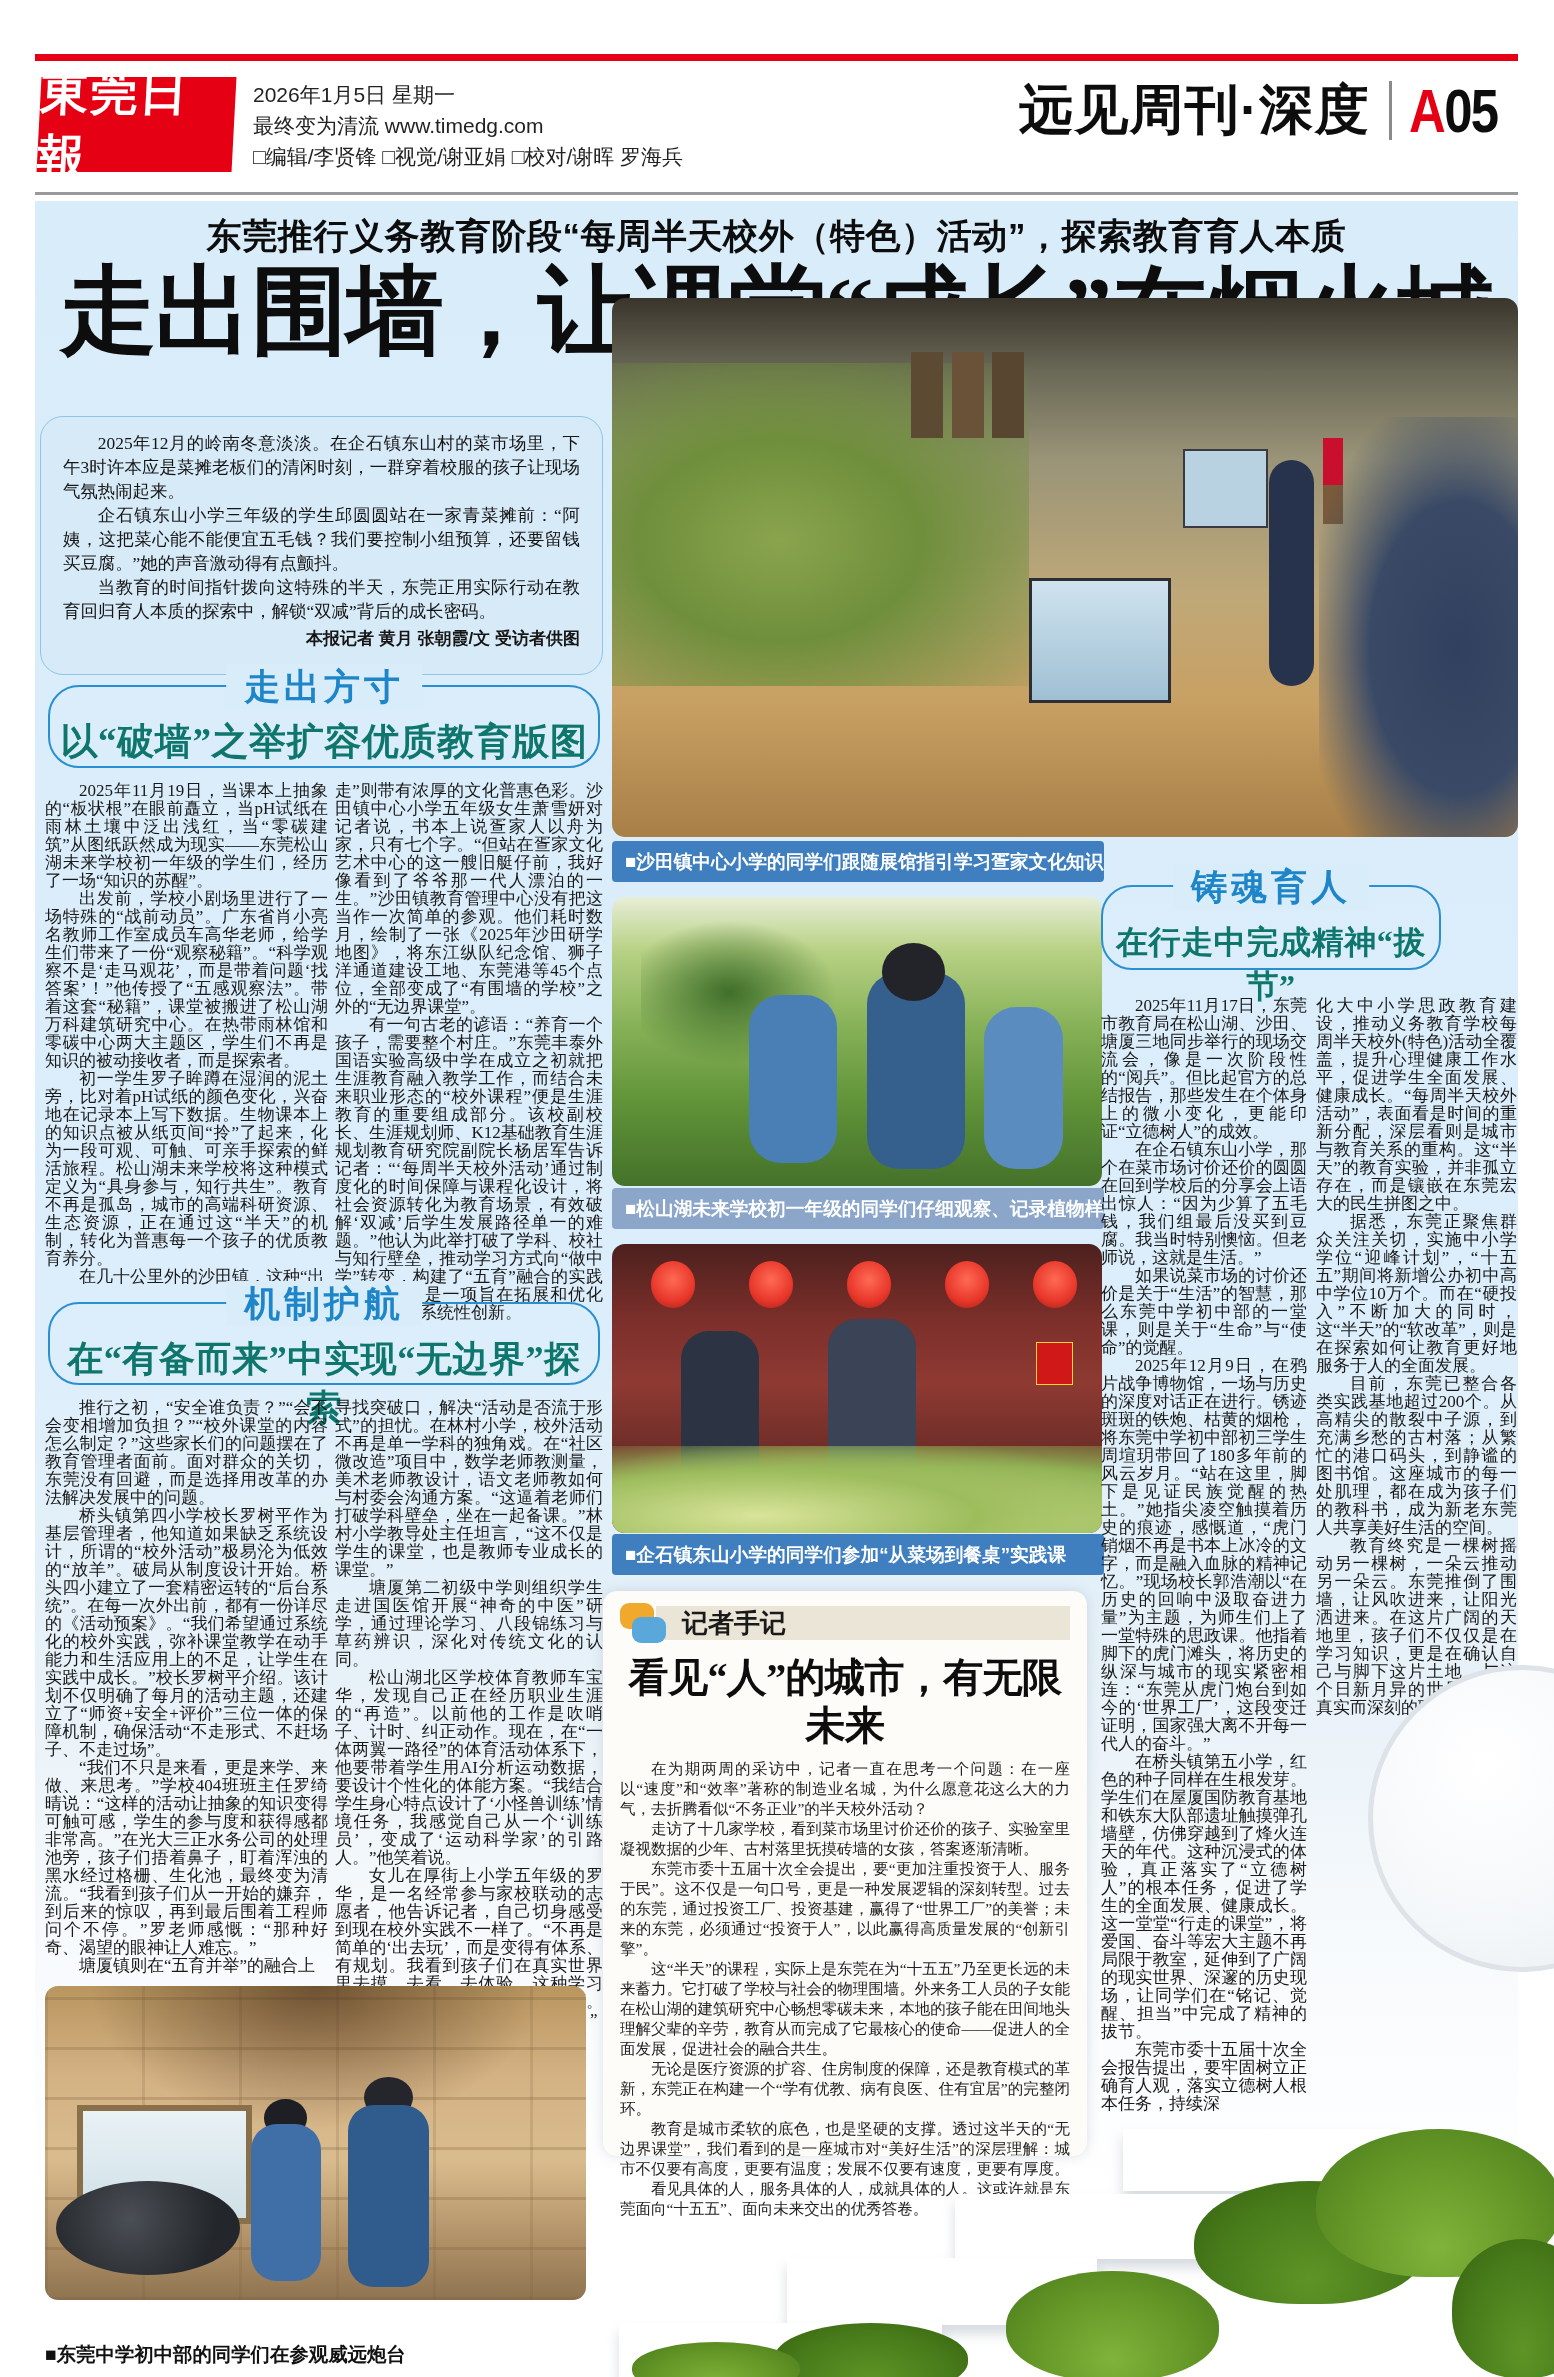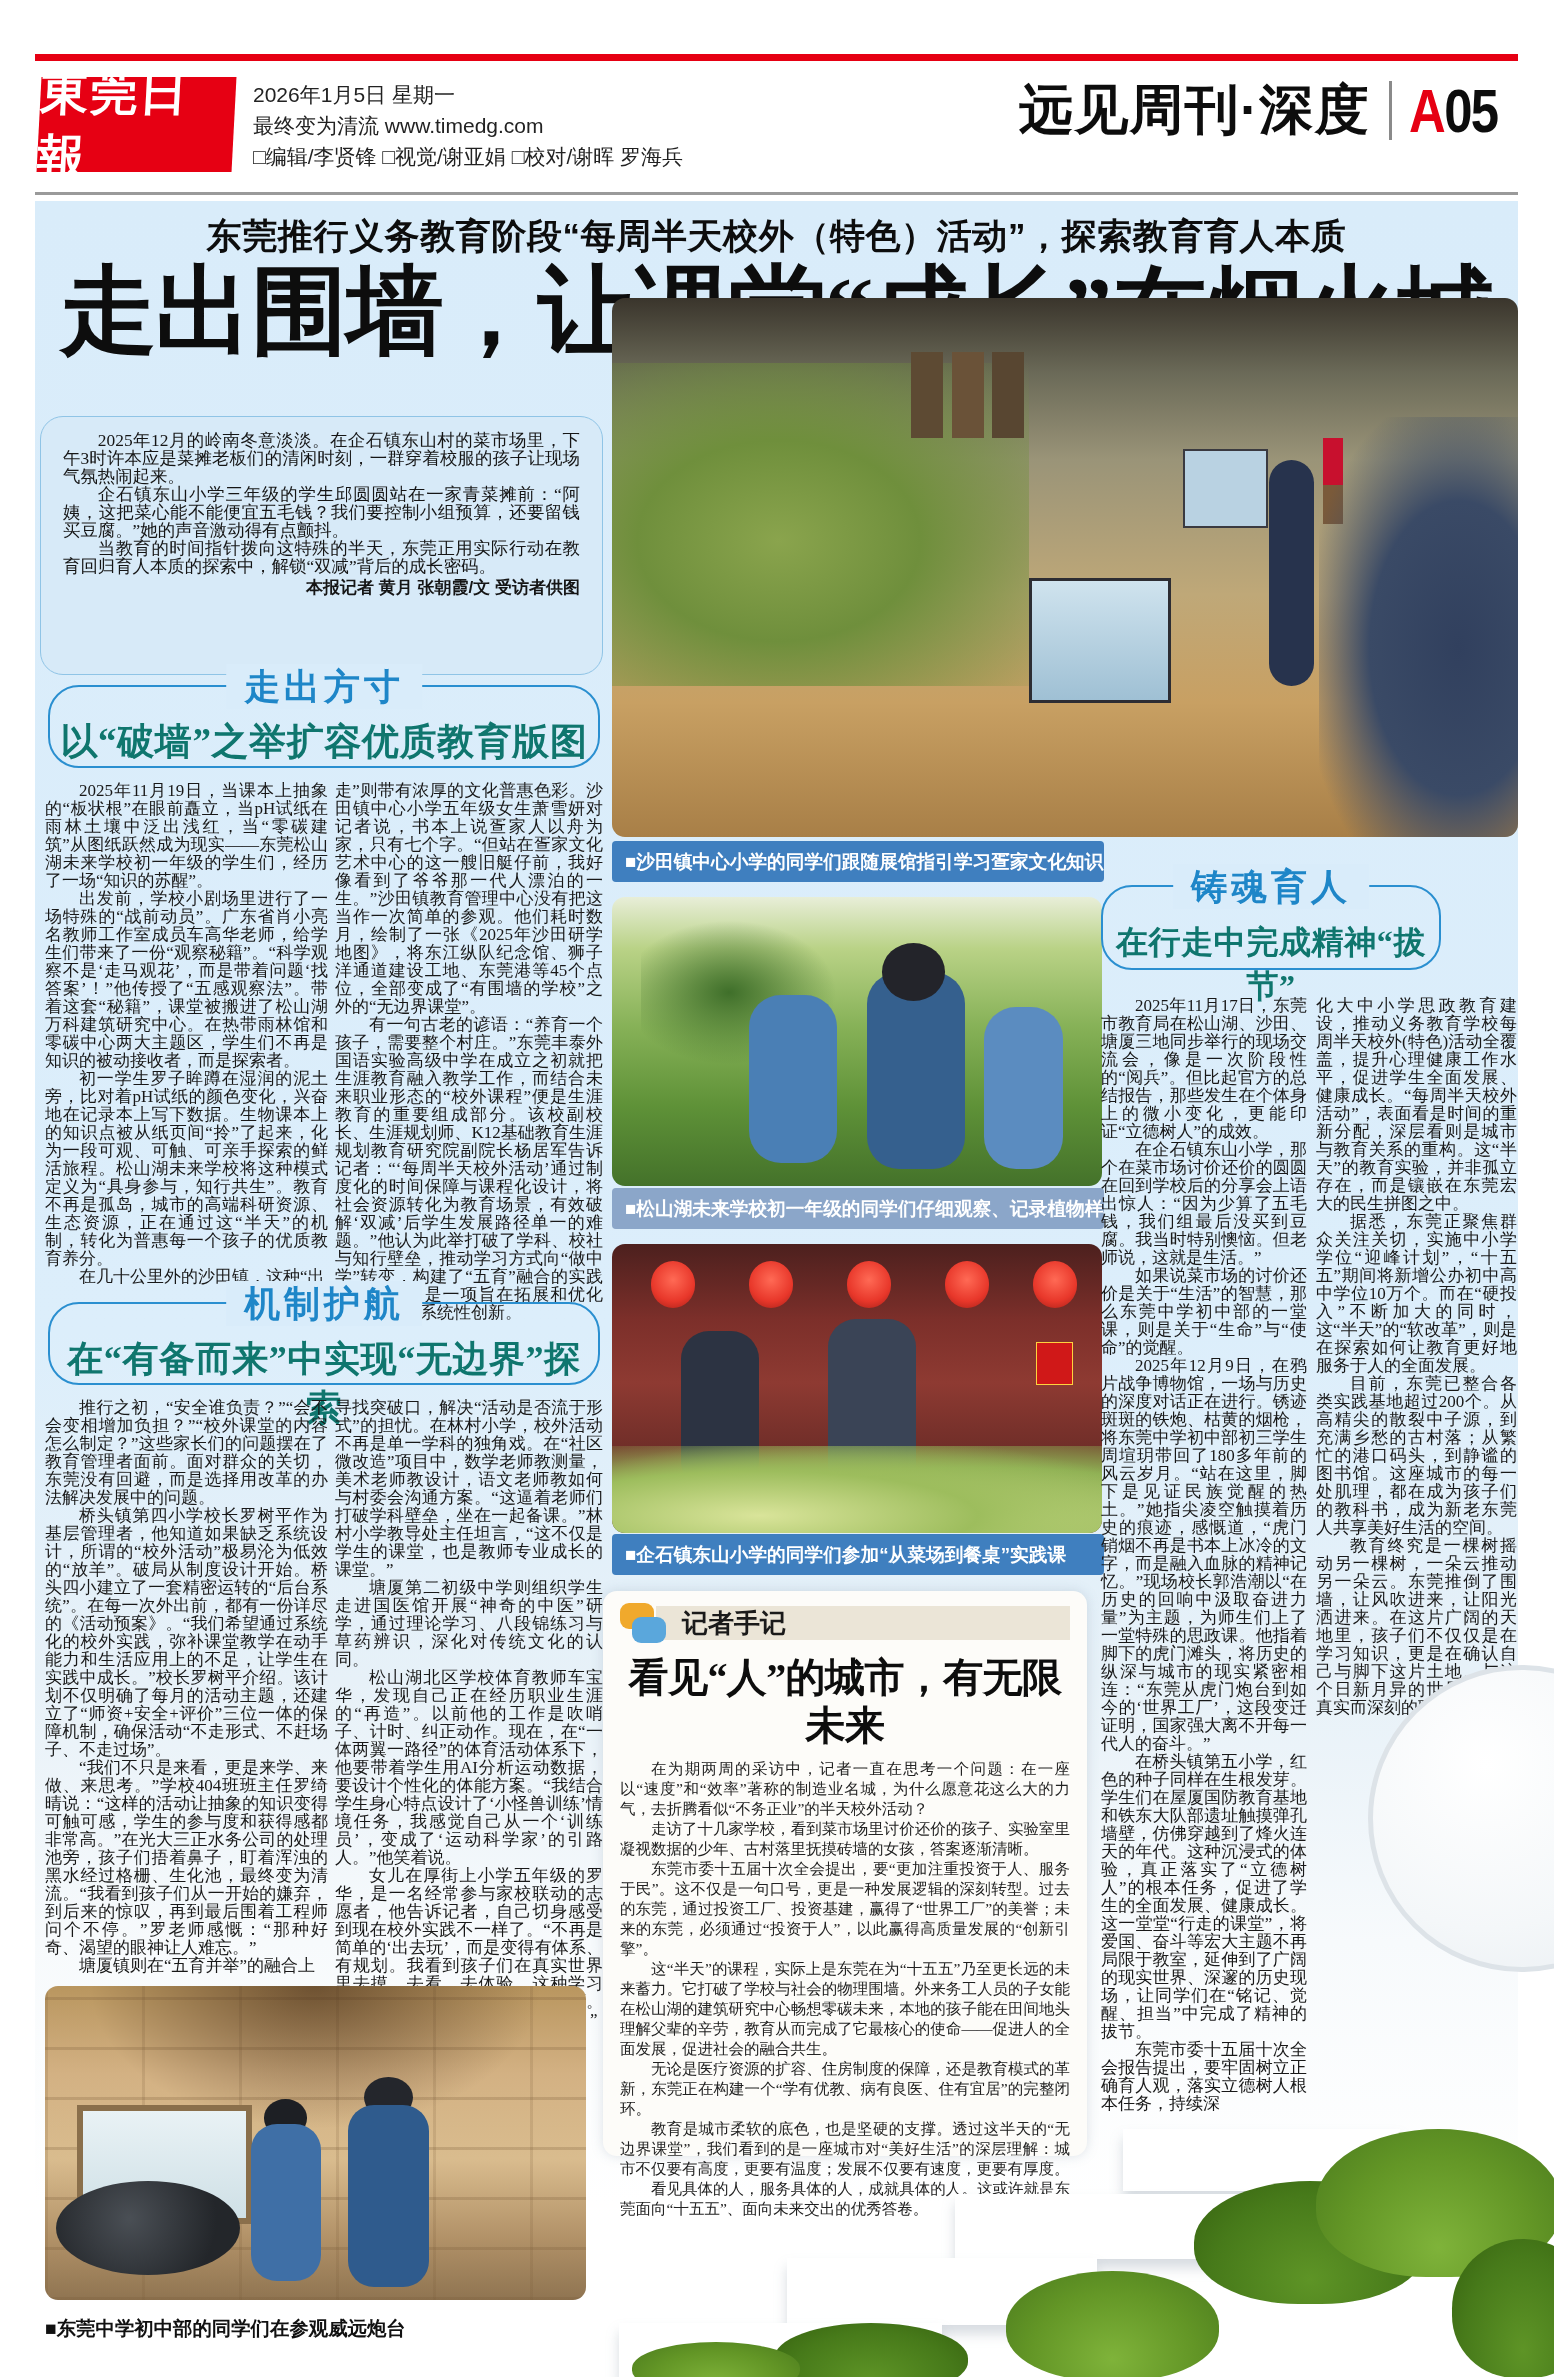--- a/index.html
+++ b/index.html
@@ -22,41 +22,41 @@
   .pageno{font-weight:900;font-size:62px;letter-spacing:-1.9px;transform:scaleX(.82);transform-origin:left;white-space:nowrap;}
   .pageno .a{color:#e60013;}
   .pageno .n{color:#0d0d0d;}
   
   .kicker{left:35px;top:213px;width:1483px;text-align:center;font-weight:900;font-size:35px;color:#0d0d0d;letter-spacing:0.6px;}
   .bigtitle{left:35px;top:257px;width:1483px;text-align:center;color:#0d0d0d;
             font-family:"Liberation Serif","DejaVu Serif",serif;font-weight:900;font-size:97px;line-height:110px;letter-spacing:-1.3px;}
   
   .intro{left:40px;top:416px;width:563px;height:259px;background:#d7eaf8;border:1.9px solid #8fc4e6;
          border-radius:23px;padding:14px 22px;box-sizing:border-box;}
-  .intro p{margin:0;font-family:"Liberation Serif","DejaVu Serif",serif;font-size:17.4px;line-height:18px;
+  .intro p{margin:0;font-family:"Liberation Serif","DejaVu Serif",serif;font-size:17.4px;line-height:24px;
            text-align:justify;text-indent:2em;color:#151515;}
   .intro .byline{font-family:"Liberation Sans","DejaVu Sans",sans-serif;font-weight:700;text-align:right;text-indent:0;font-size:17px;margin-top:3.9px;}
   .tail{left:361px;top:675px;width:0;height:0;border-left:10.3px solid transparent;border-right:27px solid transparent;
         border-top:22px solid #8fc4e6;}
   .tail2{left:365px;top:673px;width:0;height:0;border-left:7.7px solid transparent;border-right:22px solid transparent;
         border-top:18px solid #d7eaf8;}
   
   .secbox{border:2.6px solid #2a8fd0;border-radius:31px;text-align:center;box-sizing:border-box;}
   .sectitle{position:absolute;top:-23px;left:50%;transform:translateX(-50%);background:#d9ecfa;
             padding:0 18px;color:#1e86c8;font-weight:900;font-size:36px;line-height:45px;letter-spacing:3.9px;white-space:nowrap;}
   .secsub{font-family:"Liberation Serif","DejaVu Serif",serif;font-weight:900;color:#0f766e;letter-spacing:0.6px;}
   
   .col p{margin:0;font-family:"Liberation Serif","DejaVu Serif",serif;font-size:17px;line-height:18px;
          text-align:justify;text-indent:2em;color:#181818;}
   .col p.cont{text-indent:0;}
   
   .photo{border-radius:13px;overflow:hidden;}
   .cap{color:#ffffff;font-weight:600;font-size:18.7px;line-height:41px;padding:0 13px;border-radius:3.9px;
        white-space:nowrap;overflow:hidden;}
-  .capdark{color:#111111;font-weight:700;font-size:19.4px;}
+  .capdark{color:#111111;font-weight:700;font-size:19.4px;margin-top:26px;}
   
   .ph1{background:linear-gradient(180deg,#3a352c 0%,#6b6a58 14%,#9a9478 30%,#bfa878 55%,#c8a063 75%,#a87f47 100%);}
   .ph1 .diorama{position:absolute;left:0;top:12%;width:46%;height:60%;
        background:radial-gradient(ellipse at 40% 55%,#8aa44d 0%,#6f8f3c 40%,rgba(90,110,50,0)) ;}
   .ph1 .screen1{position:absolute;left:46%;top:52%;width:15%;height:22%;background:linear-gradient(180deg,#cfe3ee,#9fc0d4);border:3.9px solid #2d2d33;}
   .ph1 .screen2{position:absolute;left:63%;top:28%;width:9%;height:14%;background:#b9d2e2;border:2.6px solid #3a3a40;}
   .ph1 .guide{position:absolute;left:72.5%;top:30%;width:5%;height:42%;border-radius:26px;background:#27334d;}
   .ph1 .flag{position:absolute;left:78.5%;top:26%;width:2.2%;height:16%;background:linear-gradient(180deg,#c8102e 55%,#7a5a3a 55%);}
   .ph1 .crowd{position:absolute;right:0;top:22%;width:22%;height:78%;
        background:radial-gradient(ellipse at 70% 55%,#31405e 0%,#3a4a66 45%,rgba(40,50,70,0) 80%);}

